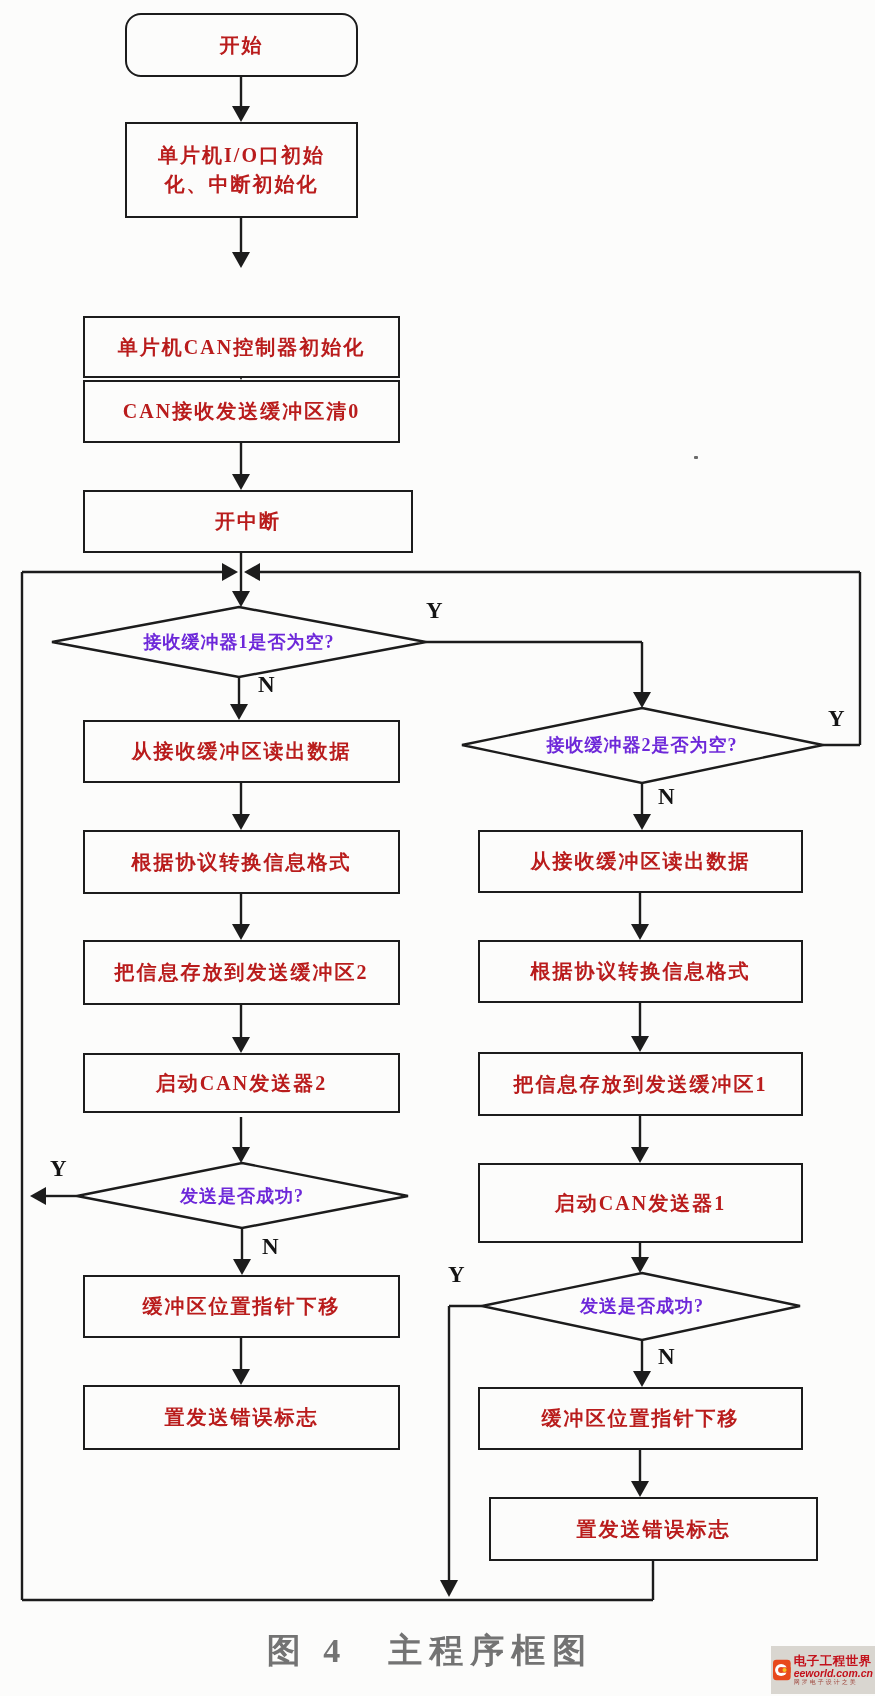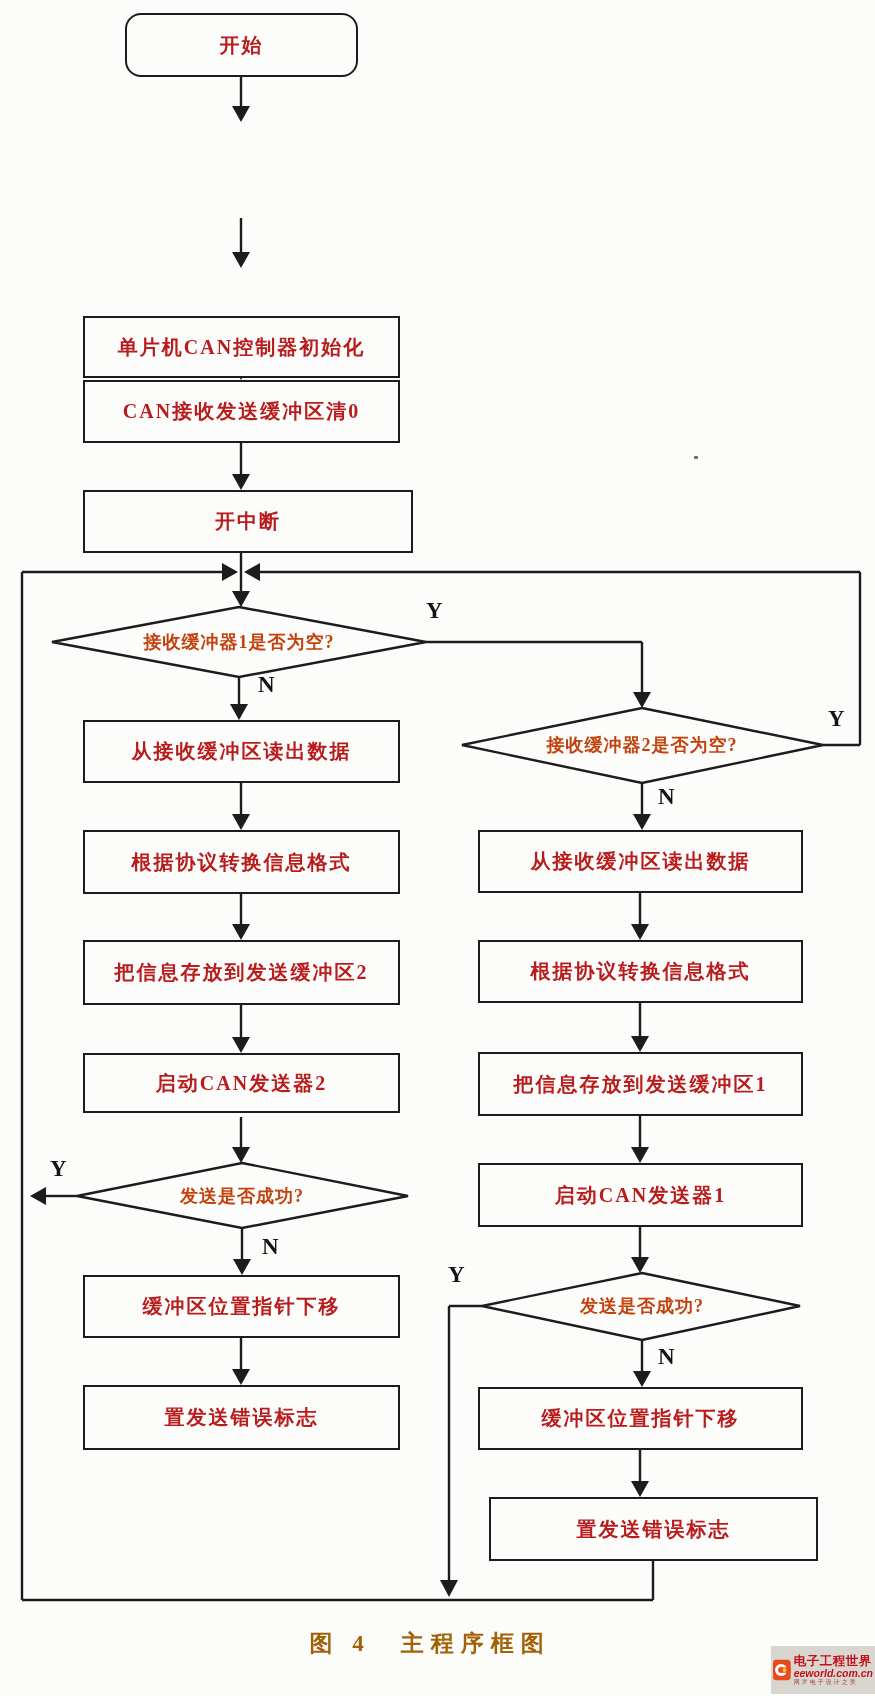--- a/index.html
+++ b/index.html
@@ -4,25 +4,25 @@
 <style>
   html,body{margin:0;padding:0;background:#ffffff;}
   #page{position:relative;width:875px;height:1696px;background:#fcfcfb;overflow:hidden;
         font-family:"Liberation Serif","DejaVu Serif",serif;}
   #wires{position:absolute;left:0;top:0;width:875px;height:1696px;}
   .box{position:absolute;box-sizing:border-box;border:2.6px solid #1c1c1c;background:#fcfcfb;
        display:flex;flex-direction:column;align-items:center;justify-content:center;text-align:center;
        font-size:20px;font-weight:700;color:#b91c1c;letter-spacing:2px;line-height:1.45;}
   .rounded{border-radius:16px;}
   .dlabel{position:absolute;display:flex;align-items:center;justify-content:center;text-align:center;
-       font-size:18px;font-weight:700;color:#c2410c;letter-spacing:1px;}
+       font-size:18px;font-weight:700;color:#6d28d9;letter-spacing:1px;}
   .yn{position:absolute;font-size:23px;font-weight:700;color:#141414;
       font-family:"Liberation Serif","DejaVu Serif",serif;}
   .caption{position:absolute;left:240px;top:1628px;width:380px;text-align:center;
-      font-size:23px;font-weight:700;letter-spacing:7px;color:#a16207;}
+      font-size:34px;font-weight:700;letter-spacing:7px;color:#737373;}
   .speck{position:absolute;left:694px;top:456px;width:4px;height:3px;background:#6a6a6a;border-radius:1px;}
   
   .wm{position:absolute;left:771px;top:1646px;width:104px;height:48px;background:#d9d6d0;
       display:flex;align-items:center;padding:1px 2px;box-sizing:border-box;}
   .wm-txt{display:flex;flex-direction:column;justify-content:center;margin-left:3px;line-height:1.05;}
   .wm-name{font-size:12.5px;font-weight:700;color:#c3111b;letter-spacing:0.5px;white-space:nowrap;}
   .wm-url{font-size:10.5px;font-weight:700;font-style:italic;color:#c3111b;white-space:nowrap;
       font-family:"Liberation Sans","DejaVu Sans",sans-serif;}
   .wm-tag{font-size:6px;color:#a04a40;letter-spacing:2px;white-space:nowrap;}
 </style>
@@ -138,20 +138,24 @@
     <g>
       <line x1="653" y1="1561" x2="653" y2="1600"></line>
       <line x1="22" y1="1600" x2="653" y2="1600"></line>
     </g>
   </svg>
 
   <div class="box rounded" style="left:125px;top:13px;width:233px;height:64px;">
     <span>开始</span>
   </div>
 
+  <div class="box" style="left:125px;top:122px;width:233px;height:96px;">
+    <span style="display:block">单片机I/O口初始</span>
+    <span style="display:block">化、中断初始化</span>
+  </div>
 
   <div class="box" style="left:83px;top:268px;width:317px;height:62px;margin-top:48px;">
     <span>单片机CAN控制器初始化</span>
   </div>
 
   <div class="box" style="left:83px;top:380px;width:317px;height:63px;">
     <span>CAN接收发送缓冲区清0</span>
   </div>
 
   <div class="box" style="left:83px;top:490px;width:330px;height:63px;">
@@ -192,21 +196,21 @@
 
   <div class="box" style="left:478px;top:830px;width:325px;height:63px;">
     <span>从接收缓冲区读出数据</span>
   </div>
   <div class="box" style="left:478px;top:940px;width:325px;height:63px;">
     <span>根据协议转换信息格式</span>
   </div>
   <div class="box" style="left:478px;top:1052px;width:325px;height:64px;">
     <span>把信息存放到发送缓冲区1</span>
   </div>
-  <div class="box" style="left:478px;top:1163px;width:325px;height:64px;">
+  <div class="box" style="left:478px;top:1163px;width:325px;height:80px;">
     <span>启动CAN发送器1</span>
   </div>
 
   <div class="dlabel" style="left:482px;top:1291px;width:320px;height:30px;">发送是否成功?</div>
   <div class="yn" style="left:448px;top:1262px;">Y</div>
   <div class="yn" style="left:658px;top:1344px;">N</div>
 
   <div class="box" style="left:478px;top:1387px;width:325px;height:63px;">
     <span>缓冲区位置指针下移</span>
   </div>

